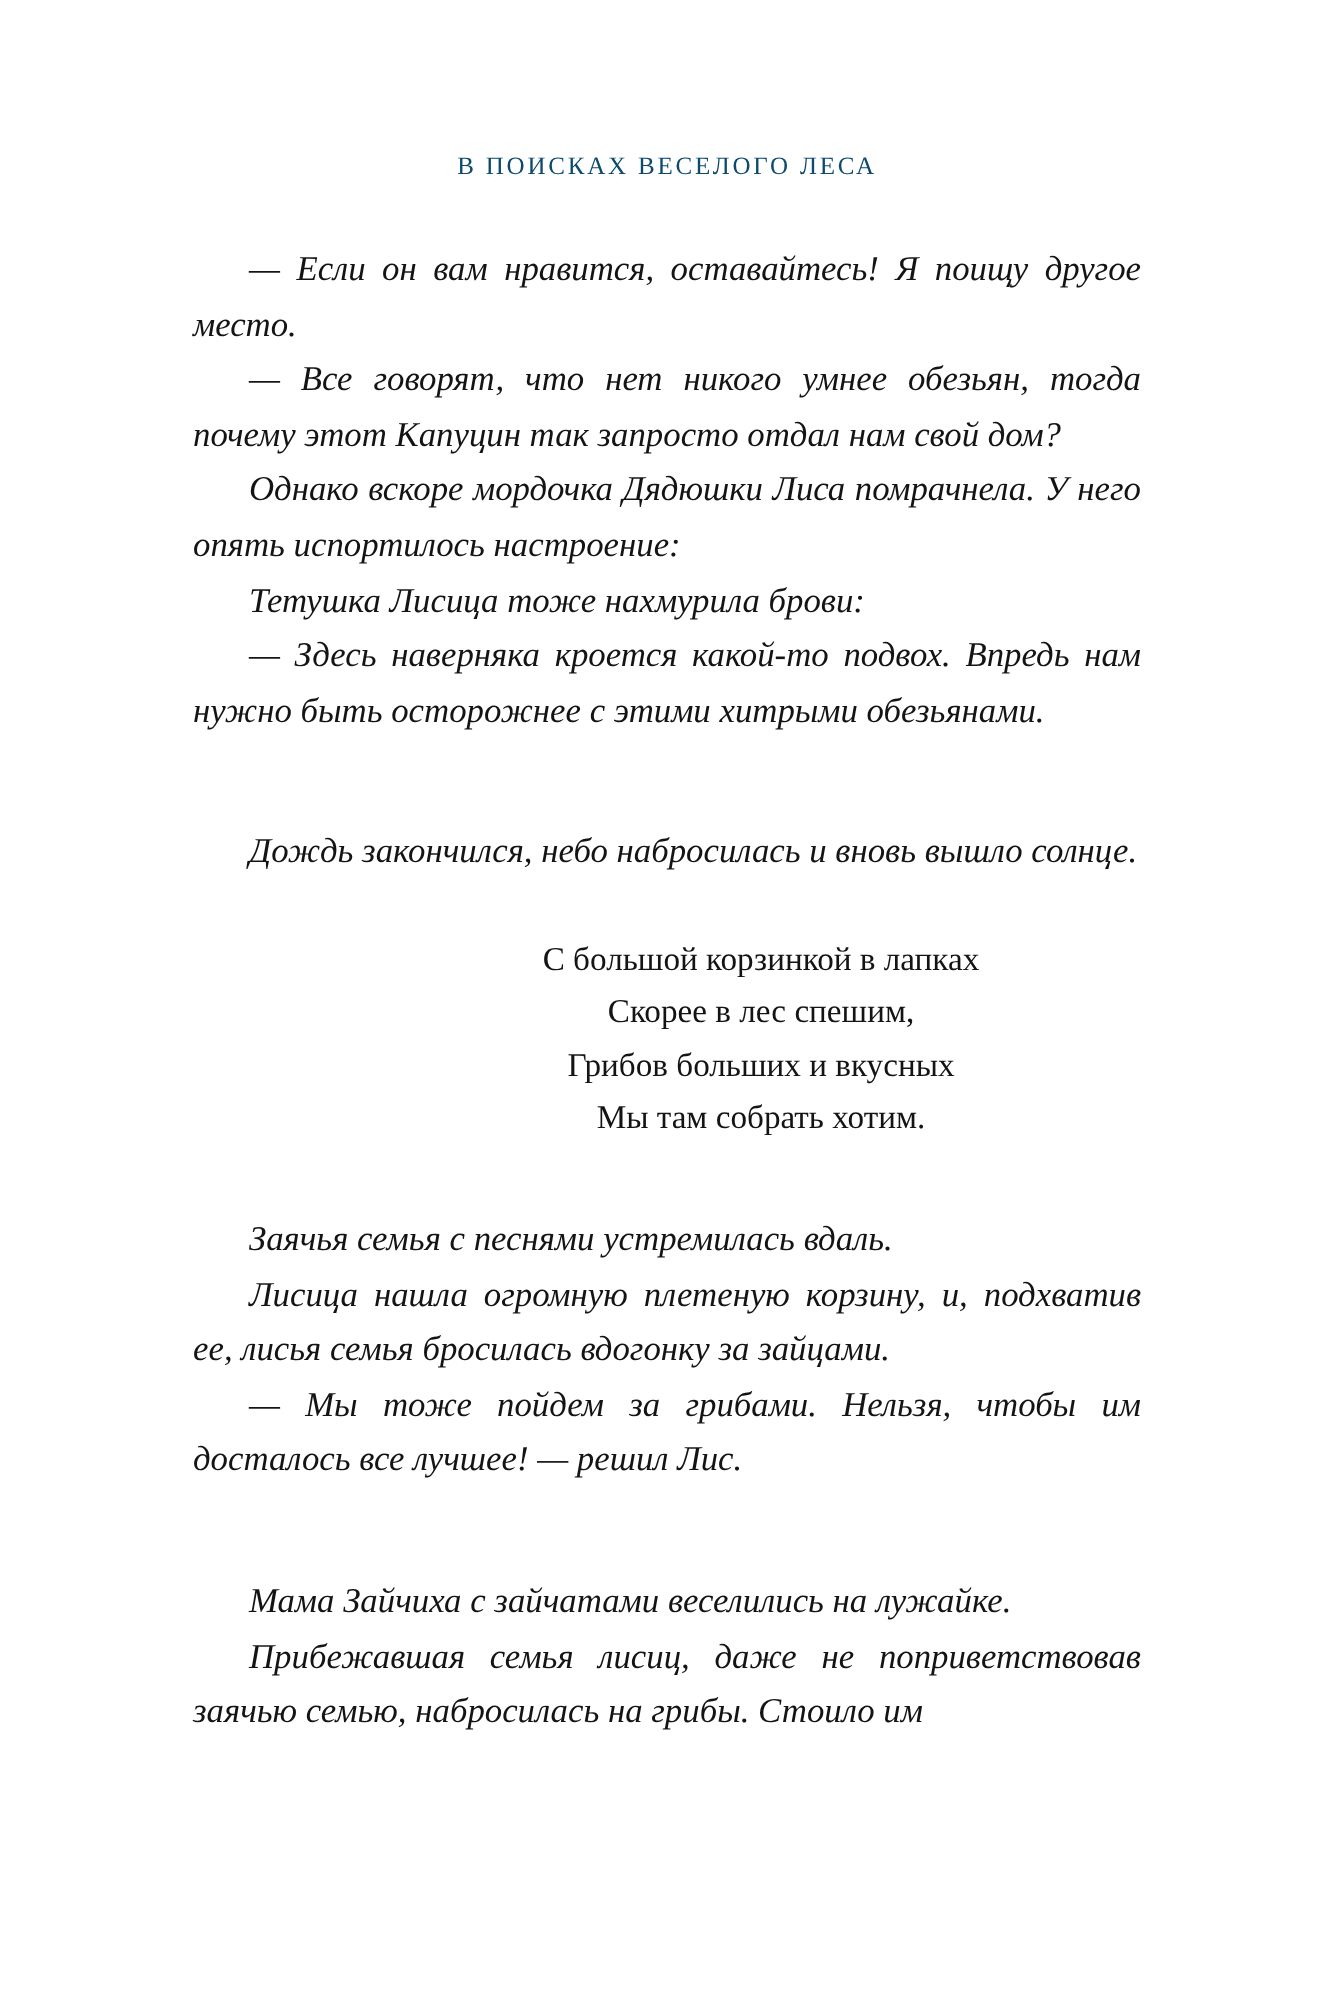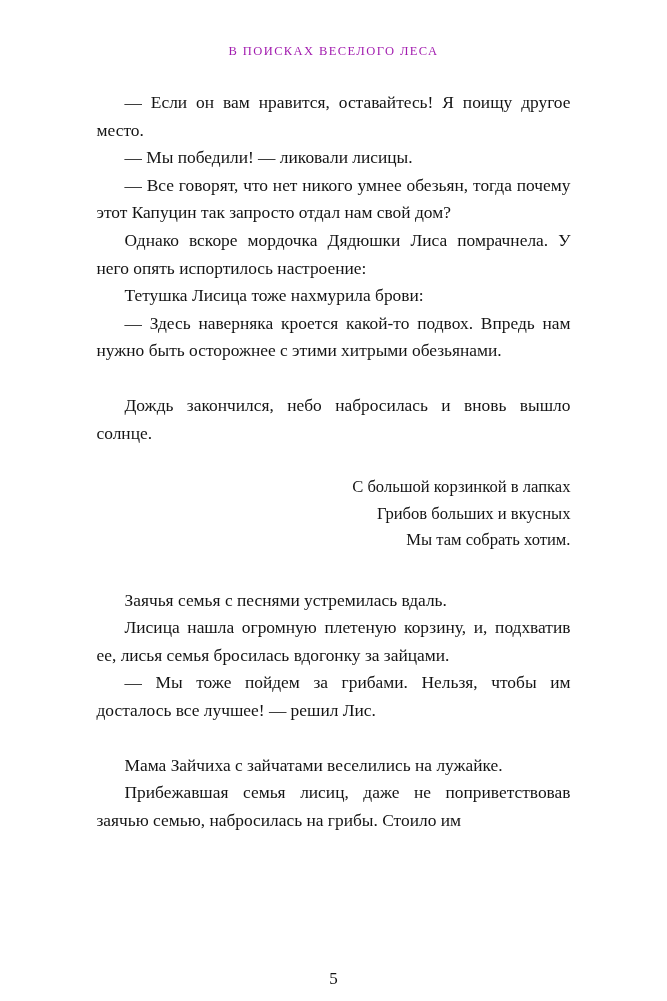--- a/index.html
+++ b/index.html
@@ -20,28 +20,29 @@
     height: 1001px;
     box-sizing: border-box;
     padding: 0;
     position: relative;
   }
   .running-head {
     text-align: center;
     font-size: 12.5px;
     letter-spacing: 1.4px;
     text-transform: uppercase;
-    color: #a21caf;
-    margin-top: 44px;
+    color: #0c4a6e;
+    margin-top: 76px;
     font-family: "Liberation Serif", serif;
   }
   .body-block {
-    margin: 0 auto;
+    margin: 16px auto;
     width: 474px;
     margin-top: 30px;
+    font-style: italic;
   }
   p.para {
     margin: 0;
     font-size: 17.4px;
     line-height: 27.6px;
     text-align: justify;
     text-indent: 28px;
     color: #141414;
     hyphens: manual;
   }
@@ -52,21 +53,21 @@
     margin: 0 auto;
     width: 474px;
     margin-top: 27px;
     margin-bottom: 6px;
     padding-left: 94px;
     box-sizing: border-box;
   }
   .verse-line {
     font-size: 16.6px;
     line-height: 26.5px;
-    text-align: right;
+    text-align: center;
     color: #141414;
   }
   .folio {
     position: absolute;
     bottom: 56px;
     left: 0;
     width: 100%;
     text-align: center;
     font-size: 17px;
     color: #141414;
@@ -74,35 +75,35 @@
 </style>
 </head>
 <body>
 
 <div class="page">
 
   <div class="running-head">В ПОИСКАХ ВЕСЕЛОГО ЛЕСА</div>
 
   <div class="body-block">
     <p class="para">— Если он вам нравится, оставайтесь! Я поищу дру­гое место.</p>
-    <p class="para">— Мы победили! — ликовали лисицы.</p>
     <p class="para">— Все говорят, что нет никого умнее обезьян, тогда почему этот Капуцин так запросто отдал нам свой дом?</p>
     <p class="para">Однако вскоре мордочка Дядюшки Лиса помрач­нела. У него опять испортилось настроение:</p>
     <p class="para">Тетушка Лисица тоже нахмурила брови:</p>
     <p class="para">— Здесь наверняка кроется какой-то подвох. Впредь нам нужно быть осторожнее с этими хитрыми обезь­янами.</p>
   </div>
 
   <div class="gap"></div>
 
   <div class="body-block" style="margin-top:0">
     <p class="para">Дождь закончился, небо набросилась и вновь вы­шло солнце.</p>
   </div>
 
   <div class="verse">
     <div class="verse-line">С большой корзинкой в лапках</div>
+    <div class="verse-line">Скорее в лес спешим,</div>
     <div class="verse-line">Грибов больших и вкусных</div>
     <div class="verse-line">Мы там собрать хотим.</div>
   </div>
 
   <div class="gap"></div>
 
   <div class="body-block" style="margin-top:0">
     <p class="para">Заячья семья с песнями устремилась вдаль.</p>
     <p class="para">Лисица нашла огромную плетеную корзину, и, под­хватив ее, лисья семья бросилась вдогонку за зайцами.</p>
     <p class="para">— Мы тоже пойдем за грибами. Нельзя, чтобы им досталось все лучшее! — решил Лис.</p>

